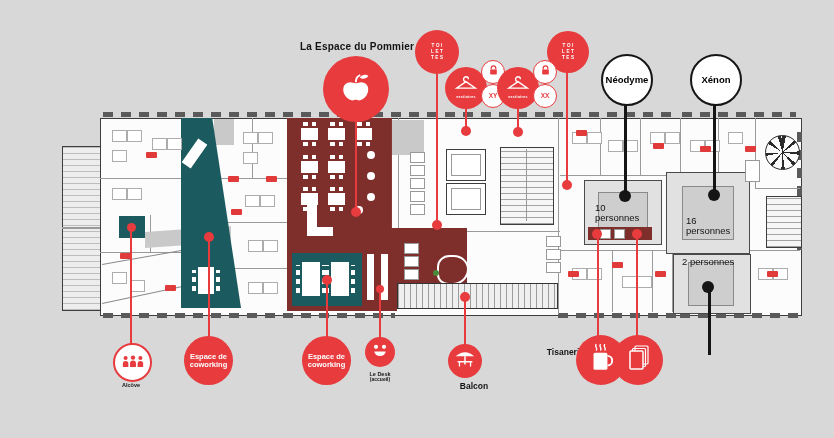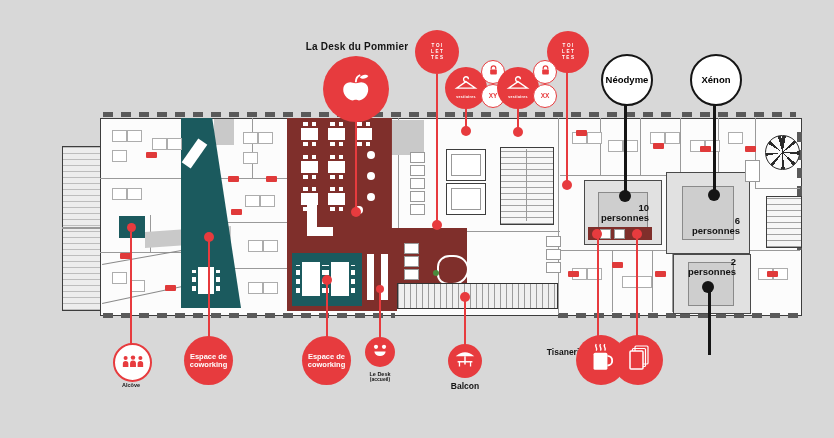--- a/index.html
+++ b/index.html
@@ -32,21 +32,21 @@
   .dotb{position:absolute;border-radius:50%;background:#151515}
   .rc{position:absolute;border-radius:50%;background:#e73b3e;display:flex;flex-direction:column;align-items:center;justify-content:center;color:#fff;text-align:center;line-height:1.05}
   .wc{position:absolute;border-radius:50%;background:#fff;display:flex;flex-direction:column;align-items:center;justify-content:center;text-align:center;line-height:1}
   .lbl{position:absolute;font-weight:bold;color:#141414;text-align:center;line-height:1.12}
   .balcony{position:absolute;border:1.5px solid #333;background:repeating-linear-gradient(90deg,#9c9c9c 0 1px,#efefef 1px 6px)}
   .diag{position:absolute;height:1px;background:#8a8a8a;transform-origin:0 0}
   .tree{position:absolute;width:28px;height:26px;border:2px solid #fff;border-radius:45% 55% 60% 40%}
   .spiral{position:absolute;border-radius:50%;border:1.5px solid #2a2a2a;background:repeating-conic-gradient(#2a2a2a 0 12deg,#fbfbfb 12deg 43deg)}
   .toil{font-weight:bold;font-size:4.6px;letter-spacing:1.6px;line-height:1.35;text-indent:1.6px}
   .vlabel{font-weight:bold;font-size:3.6px;letter-spacing:.3px;margin-top:1px}
-  .roomlbl{position:absolute;font-weight:bold;color:#141414;text-align:right;font-size:9.5px;line-height:1.05}
+  .roomlbl{position:absolute;font-weight:normal;color:#141414;text-align:left;font-size:9.5px;line-height:1.05}
 </style>
 </head>
 <body>
 
 <div class="stage">
 
   <div class="annex" style="left:62px;top:146px;width:38px;height:163px"></div>
   <div class="wl" style="left:62px;top:227px;width:38px;height:2px"></div>
   <div class="bld" style="left:100px;top:118px;width:700px;height:196px"></div>
 
@@ -223,21 +223,21 @@
   <div class="dot" style="left:204px;top:232px;width:10px;height:10px"></div>
   <div class="dot" style="left:322px;top:275px;width:10px;height:10px"></div>
   <div class="dot" style="left:376px;top:285px;width:8px;height:8px"></div>
   <div class="dot" style="left:460px;top:292px;width:10px;height:10px"></div>
   <div class="dot" style="left:592px;top:229px;width:10px;height:10px"></div>
   <div class="dot" style="left:632px;top:229px;width:10px;height:10px"></div>
   <div class="dotb" style="left:619px;top:190px;width:12px;height:12px"></div>
   <div class="dotb" style="left:708px;top:189px;width:12px;height:12px"></div>
   <div class="dotb" style="left:702px;top:281px;width:12px;height:12px"></div>
 
-  <div class="lbl" style="left:297px;top:41px;width:120px;font-size:10px;letter-spacing:.2px">La Desk du Pommier</div>
+  <div class="lbl" style="left:297px;top:41px;width:120px;font-size:10px;letter-spacing:.2px">La Espace du Pommier</div>
   <div class="rc" style="left:323px;top:56px;width:66px;height:66px">
     <span><svg width="38" height="38" viewBox="0 0 40 40">
           <path d="M14 15 C6 15 5 24 8.5 29 C11 33 15.5 35 18 33.8 C19 33.3 20.5 33.3 21.5 33.8 C24 35 28.5 33 31 29 C34.5 24 33.5 15 25.5 15 C23.5 15 22.5 16 19.8 16 C17 16 16 15 14 15 Z" fill="#fff"></path>
           <path d="M19.8 15 C19.8 11 21.5 8.5 24.5 7.5" stroke="#fff" stroke-width="2" fill="none"></path>
           <path d="M24 10 C26.5 6.5 31 6.5 33 8.5 C31 11.5 26.5 12.5 24 10 Z" fill="#fff"></path>
         </svg></span>
   </div>
 
   <div class="rc" style="left:415px;top:30px;width:44px;height:44px">
     <div class="toil">
@@ -329,21 +329,21 @@
   </div>
 
   <div class="rc" style="left:448px;top:344px;width:34px;height:34px">
     <span><svg width="24" height="24" viewBox="0 0 26 26">
           <path d="M3 10 Q13 1.5 23 10 Z" fill="#fff"></path>
           <path d="M13 10 V19" stroke="#fff" stroke-width="1.6"></path>
           <path d="M5 16 H21" stroke="#fff" stroke-width="1.6"></path>
           <path d="M7 16 V21 M19 16 V21" stroke="#fff" stroke-width="1.4"></path>
         </svg></span>
   </div>
-  <div class="lbl" style="left:435px;top:382px;width:60px;font-size:8.5px">Balcon</div>
+  <div class="lbl" style="left:444px;top:382px;width:60px;font-size:8.5px">Balcon</div>
 
   <div class="lbl" style="left:528px;top:348px;width:56px;font-size:8.5px;text-align:right">Tisanerie</div>
   <div class="rc" style="left:576px;top:335px;width:50px;height:50px">
     <span><svg width="30" height="32" viewBox="0 0 28 30">
           <g stroke="#fff" stroke-width="1.3" fill="none">
             <path d="M9.5 8 q1 -1.5 0 -3 q-1 -1.5 0 -3"></path>
             <path d="M13.5 8 q1 -1.5 0 -3 q-1 -1.5 0 -3"></path>
             <path d="M17.5 8 q1 -1.5 0 -3 q-1 -1.5 0 -3"></path>
           </g>
           <rect x="7" y="10" width="13" height="16" rx="1.5" fill="#fff"></rect>
@@ -354,16 +354,16 @@
     <span><svg width="30" height="30" viewBox="0 0 30 30">
           <g fill="none" stroke="#fff" stroke-width="1.2">
             <rect x="12" y="3" width="13" height="18" rx="1"></rect>
             <rect x="9.5" y="5.5" width="13" height="18" rx="1"></rect>
           </g>
           <rect x="7" y="8" width="13" height="18" rx="1" fill="#e73b3e" stroke="#fff" stroke-width="1.5"></rect>
         </svg></span>
   </div>
 
   <div class="roomlbl" style="left:595px;top:203px;width:54px"><span>10 personnes</span></div>
-  <div class="roomlbl" style="left:686px;top:216px;width:54px"><span>6 personnes</span></div>
+  <div class="roomlbl" style="left:686px;top:216px;width:54px"><span>16 personnes</span></div>
   <div class="roomlbl" style="left:682px;top:257px;width:54px"><span>2 personnes</span></div>
 
 </div>
 
 </body></html>

